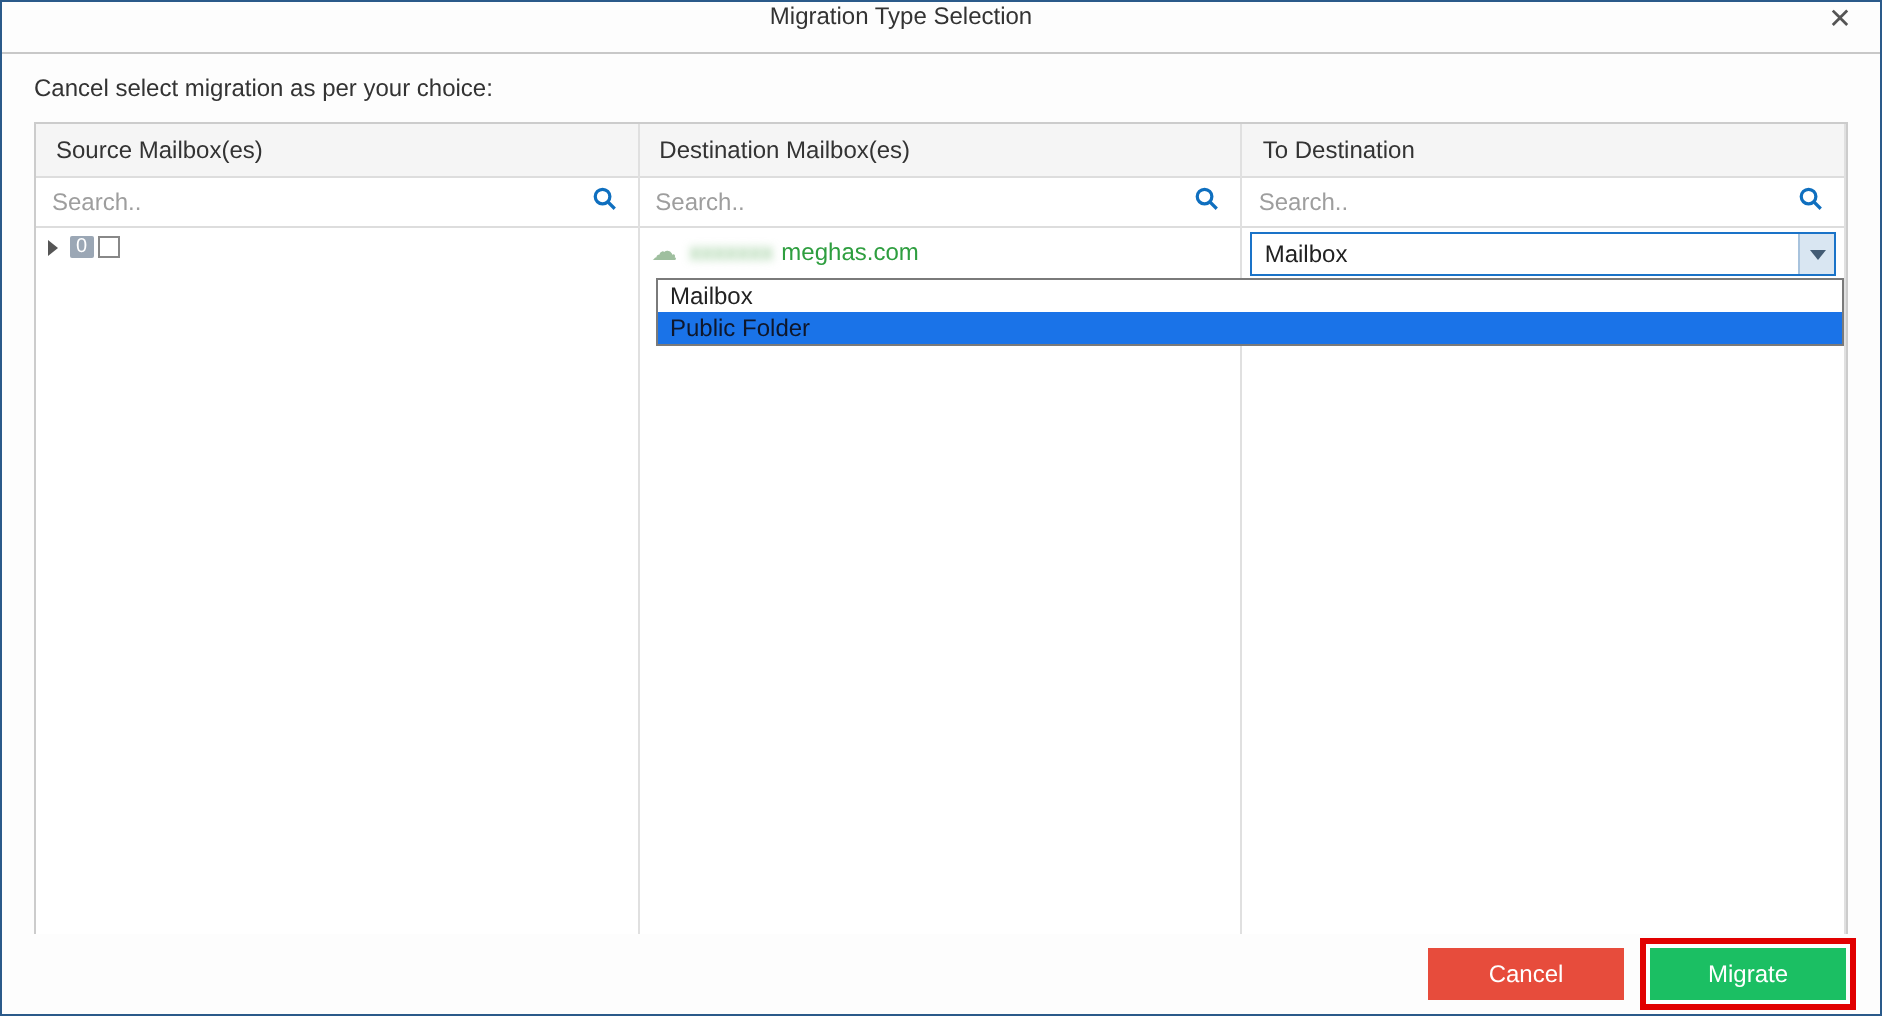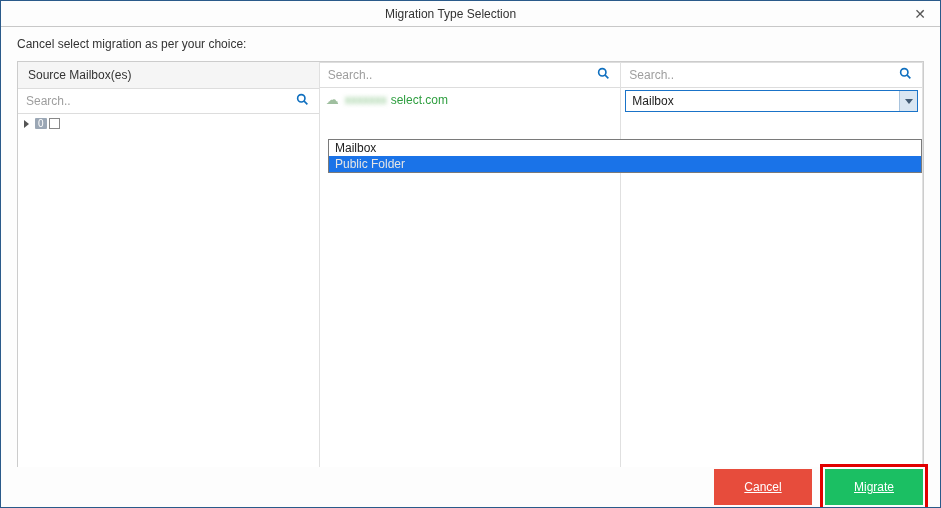--- a/index.html
+++ b/index.html
@@ -12,21 +12,20 @@
       background:#fdfdfd;
       border:1px solid #2a5a8a;
       overflow:hidden;
     }
     
     .title-bar{
       height:26px;
       background:#fdfdfd;
       border-bottom:1px solid #c8c8c8;
       display:flex;
-      align-items:center;
     }
     .title-bar .title{
       flex:1;
       text-align:center;
       color:#333;
     }
     .title-bar .close{
       width:40px;
       text-align:center;
       color:#555;
@@ -127,33 +126,33 @@
       left:310px; 
       right:1px;
       border:1px solid #7a7a7a;
       background:#fff;
       z-index:10;
     }
     .dropdown-list .opt{
       padding:1px 6px;color:#222;
     }
     .dropdown-list .opt.sel{
-      background:#1a73e8;color:#e5e5e5;
+      background:#1a73e8;color:#0f172a;
     }
     
     .footer{
       position:absolute;
       bottom:0;left:0;right:0;
       height:40px;
       display:flex;justify-content:flex-end;align-items:center;
       padding-right:12px;
       background:#fdfdfd;
     }
     .btn{
-      min-width:98px;height:36px;display:flex;align-items:center;justify-content:center;color:#fff;cursor:pointer;font-size:12px;text-decoration:underline;
+      min-width:98px;height:26px;display:flex;align-items:center;justify-content:center;color:#fff;cursor:pointer;font-size:12px;
     }
     .btn-cancel{ background:#e74c3c;margin-right:8px; }
     .btn-migrate{ background:#1bbf63; }
     .hl{
       border:3px solid #e10000;padding:2px;display:flex;justify-content:flex-end;
     }
   </style>
 </head>
 <body>
 
@@ -178,37 +177,39 @@
       </span>
     </div>
     <div class="item-row">
       <span class="tri"></span>
       <span class="badge">0</span>
       <span class="chk"></span>
     </div>
   </div>
 
   <div class="col">
+    <div class="col-header">Destination Mailbox(es)</div>
     <div class="search-row">
       <input class="search-input" placeholder="Search.." style="">
       <span class="search-ico">
         <svg width="13" height="13" viewBox="0 0 16 16">
             <circle cx="6.5" cy="6.5" r="4.5" fill="none" stroke="#0f6fbf" stroke-width="2"></circle>
             <line x1="10" y1="10" x2="14" y2="14" stroke="#0f6fbf" stroke-width="2"></line>
           </svg>
       </span>
     </div>
     <div class="item-row">
       <span class="cloud-ico">☁</span>
       <span class="blurred">xxxxxxx</span>
-      <span class="green-txt">select.com</span>
+      <span class="green-txt">meghas.com</span>
     </div>
   </div>
 
   <div class="col" style="position:relative;">
+    <div class="col-header">To Destination</div>
     <div class="search-row">
       <input class="search-input" placeholder="Search.." style="">
       <span class="search-ico">
         <svg width="13" height="13" viewBox="0 0 16 16">
             <circle cx="6.5" cy="6.5" r="4.5" fill="none" stroke="#0f6fbf" stroke-width="2"></circle>
             <line x1="10" y1="10" x2="14" y2="14" stroke="#0f6fbf" stroke-width="2"></line>
           </svg>
       </span>
     </div>
     <div class="combo">

